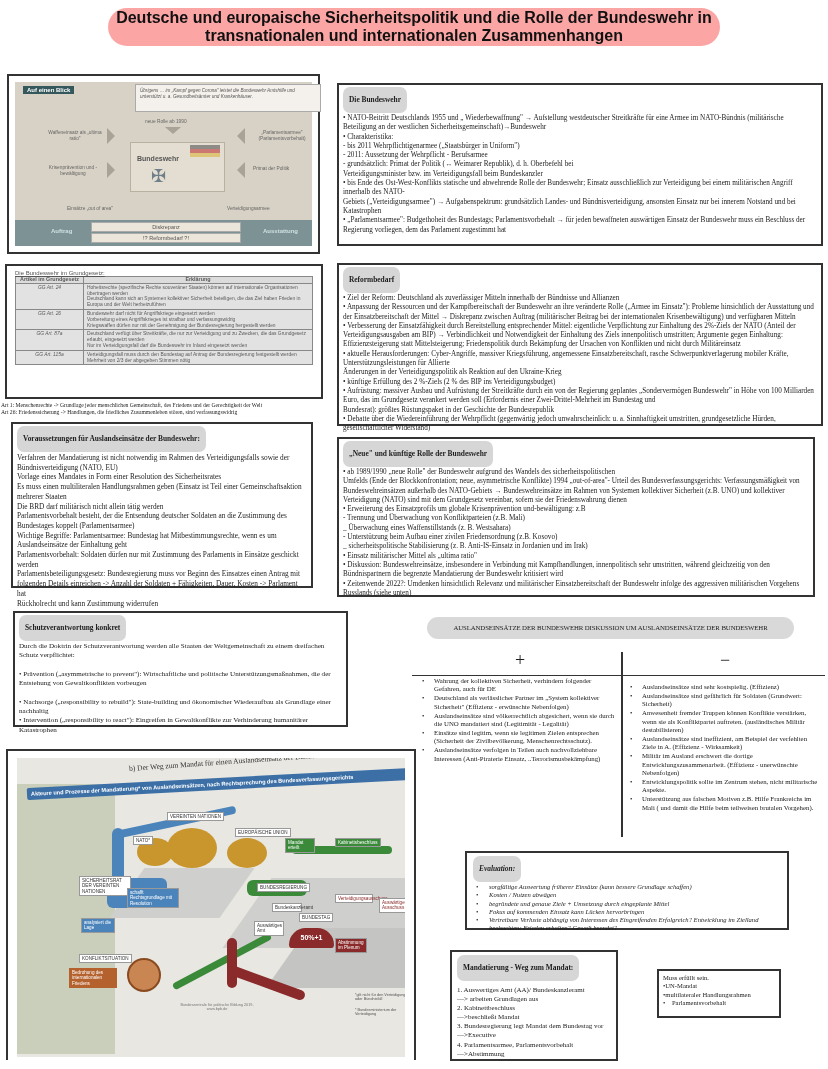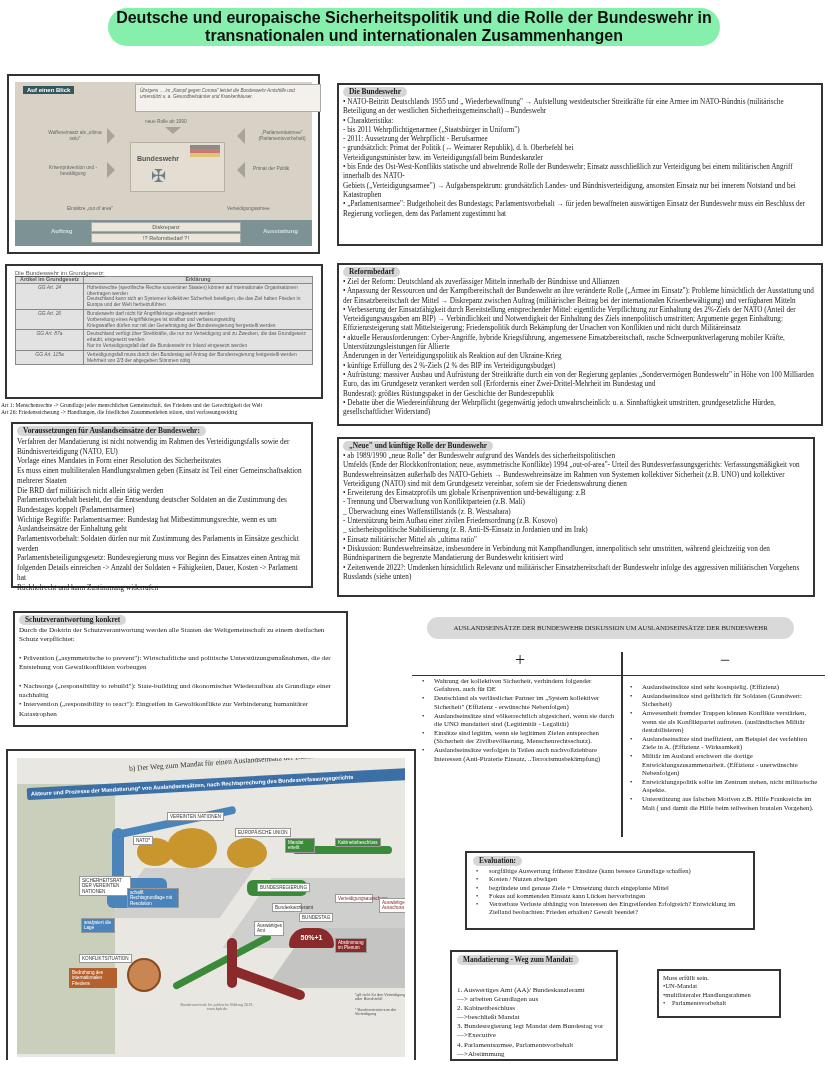--- a/index.html
+++ b/index.html
@@ -1,31 +1,31 @@
 <!DOCTYPE html>
 <html><head>
 <meta charset="utf-8">
 <style>
   * { box-sizing: border-box; margin: 0; padding: 0; }
   html, body { width: 828px; height: 1069px; background: #ffffff; overflow: hidden; }
   body { position: relative; font-family: "Liberation Serif", serif; color: #1c1c1c; }
 
   .title-pill {
     position: absolute; left: 108px; top: 8px; width: 612px; height: 38px;
-    background: #86efac; border-radius: 19px;
+    background: #fca5a5; border-radius: 19px;
     font-family: "Liberation Sans", sans-serif; font-weight: bold;
     font-size: 16px; line-height: 18px; text-align: center; color: #111;
     padding-top: 1px;
   }
 
   .box { position: absolute; border: 2px solid #333; background: #fff; }
   .txt { font-size: 7.2px; line-height: 9.3px; padding: 2px 4px; }
   .pill-head {
     display: inline-block; background: #d6d6d6; border-radius: 7px;
-    padding: 0 6px; font-weight: bold; font-size: 7.4px; line-height: 10px; margin-bottom: 1px;
+    padding: 8px 6px; font-weight: bold; font-size: 7.4px; line-height: 10px; margin-bottom: 1px;
   }
   .line { display: block; }
 
   
   .photo1 { left: 7px; top: 74px; width: 313px; height: 180px; padding: 6px; }
   .p1-inner { position: relative; width: 100%; height: 100%; background: #d8d2c6; }
   .p1-tag { position: absolute; left: 8px; top: 4px; background: #35585c; color: #fff;
     font-family: "Liberation Sans", sans-serif; font-size: 6px; font-weight: bold; padding: 1px 4px; }
   .p1-note { position: absolute; left: 120px; top: 2px; width: 186px; height: 28px; background: #f4f1ec;
     border: 1px solid #aaa; font-family: "Liberation Sans", sans-serif; font-style: italic; font-size: 4.6px; line-height: 6px; padding: 3px 4px; color:#555; }
@@ -63,21 +63,21 @@
     font-size: 6.8px; line-height: 22px; text-align: center; letter-spacing: -0.1px; }
   .pm-head { position: absolute; top: 650px; font-size: 18px; line-height: 20px; text-align: center; }
   .pm-rule { position: absolute; left: 412px; top: 675px; width: 413px; height: 1px; background: #333; }
   .pm-vrule { position: absolute; left: 621px; top: 652px; width: 2px; height: 185px; background: #333; }
   .plus-list, .minus-list { position: absolute; font-size: 6.8px; line-height: 8.4px; }
   .plus-list { left: 420px; top: 677px; width: 198px; }
   .minus-list { left: 628px; top: 683px; width: 192px; }
   .plus-list li, .minus-list li { list-style: none; position: relative; padding-left: 14px; margin-bottom: 0.5px; }
   .plus-list li::before, .minus-list li::before { content: "•"; position: absolute; left: 2px; }
 
-  .box-eval { left: 465px; top: 851px; width: 290px; height: 79px; }
+  .box-eval { left: 465px; top: 851px; width: 324px; height: 79px; font-style: italic; }
   .box-eval ul { list-style: none; }
   .box-eval li { position: relative; padding-left: 16px; font-size: 6.6px; line-height: 8.3px; }
   .box-eval li::before { content: "•"; position: absolute; left: 3px; }
 
   .box-mand { left: 450px; top: 950px; width: 168px; height: 111px; }
   .box-mand .txt { font-size: 7px; line-height: 9.1px; padding: 3px 5px; }
   .box-muss { left: 657px; top: 969px; width: 124px; height: 49px; }
   .box-muss .txt { font-size: 6.6px; line-height: 8.4px; padding: 3px 4px; }
 
   
@@ -189,21 +189,21 @@
   <span class="line">Art 1: Menschenrechte -&gt; Grundlage jeder menschlichen Gemeinschaft, des Friedens und der Gerechtigkeit der Welt</span>
   <span class="line">Art 26: Friedenssicherung -&gt; Handlungen, die friedliches Zusammenleben stören, sind verfassungswidrig</span>
 </div>
 
 <div class="box box-reform">
   <div class="txt">
     <span class="pill-head">Reformbedarf</span>
     <span class="line">• Ziel der Reform: Deutschland als zuverlässiger Mitteln innerhalb der Bündnisse und Allianzen</span>
     <span class="line">• Anpassung der Ressourcen und der Kampfbereitschaft der Bundeswehr an ihre veränderte Rolle („Armee im Einsatz"): Probleme hinsichtlich der Ausstattung und der Einsatzbereitschaft der Mittel → Diskrepanz zwischen Auftrag (militärischer Beitrag bei der internationalen Krisenbewältigung) und verfügbaren Mitteln</span>
     <span class="line">• Verbesserung der Einsatzfähigkeit durch Bereitstellung entsprechender Mittel: eigentliche Verpflichtung zur Einhaltung des 2%-Ziels der NATO (Anteil der Verteidigungsausgaben am BIP) → Verbindlichkeit und Notwendigkeit der Einhaltung des Ziels innenpolitisch umstritten; Argumente gegen Einhaltung: Effizienzsteigerung statt Mittelsteigerung; Friedenspolitik durch Bekämpfung der Ursachen von Konflikten und nicht durch Militäreinsatz</span>
-    <span class="line">• aktuelle Herausforderungen: Cyber-Angriffe, hybride Kriegsführung, angemessene Einsatzbereitschaft, rasche Schwerpunktverlagerung mobiler Kräfte, Unterstützungsleistungen für Allierte</span>
+    <span class="line">• aktuelle Herausforderungen: Cyber-Angriffe, massiver Kriegsführung, angemessene Einsatzbereitschaft, rasche Schwerpunktverlagerung mobiler Kräfte, Unterstützungsleistungen für Allierte</span>
     <span class="line">Änderungen in der Verteidigungspolitik als Reaktion auf den Ukraine-Krieg</span>
     <span class="line">• künftige Erfüllung des 2 %-Ziels (2 % des BIP ins Verteidigungsbudget)</span>
     <span class="line">• Aufrüstung: massiver Ausbau und Aufrüstung der Streitkräfte durch ein von der Regierung geplantes „Sondervermögen Bundeswehr" in Höhe von 100 Milliarden Euro, das im Grundgesetz verankert werden soll (Erfordernis einer Zwei-Drittel-Mehrheit im Bundestag und</span>
     <span class="line">Bundesrat): größtes Rüstungspaket in der Geschichte der Bundesrepublik</span>
     <span class="line">• Debatte über die Wiedereinführung der Wehrpflicht (gegenwärtig jedoch unwahrscheinlich: u. a. Sinnhaftigkeit umstritten, grundgesetzliche Hürden, gesellschaftlicher Widerstand)</span>
   </div>
 </div>
 
 <div class="box box-vor">
   <div class="txt">
@@ -278,21 +278,21 @@
       <li>Kosten / Nutzen abwägen</li>
       <li>begründete und genaue Ziele + Umsetzung durch eingeplante Mittel</li>
       <li>Fokus auf kommenden Einsatz kann Lücken hervorbringen</li>
       <li>Vertretbare Verluste abhängig von Interessen des Eingreifenden Erfolgreich? Entwicklung im Zielland beobachten: Frieden erhalten? Gewalt beendet?</li>
     </ul>
   </div>
 </div>
 
 <div class="box box-mand">
   <div class="txt">
-    <span class="pill-head" style="margin-bottom:21px;">Mandatierung - Weg zum Mandat:</span>
+    <span class="pill-head" style="margin-bottom:5px;">Mandatierung - Weg zum Mandat:</span>
     <span class="line">1. Auswertiges Amt (AA)/ Bundeskanzleramt</span>
     <span class="line">—&gt; arbeiten Grundlagen aus</span>
     <span class="line">2. Kabinettbeschluss</span>
     <span class="line">—&gt;beschließt Mandat</span>
     <span class="line">3. Bundesregierung legt Mandat dem Bundestag vor</span>
     <span class="line">—&gt;Executive</span>
     <span class="line">4. Parlamentsarmee, Parlamentsvorbehalt</span>
     <span class="line">—&gt;Abstimmung</span>
   </div>
 </div>

